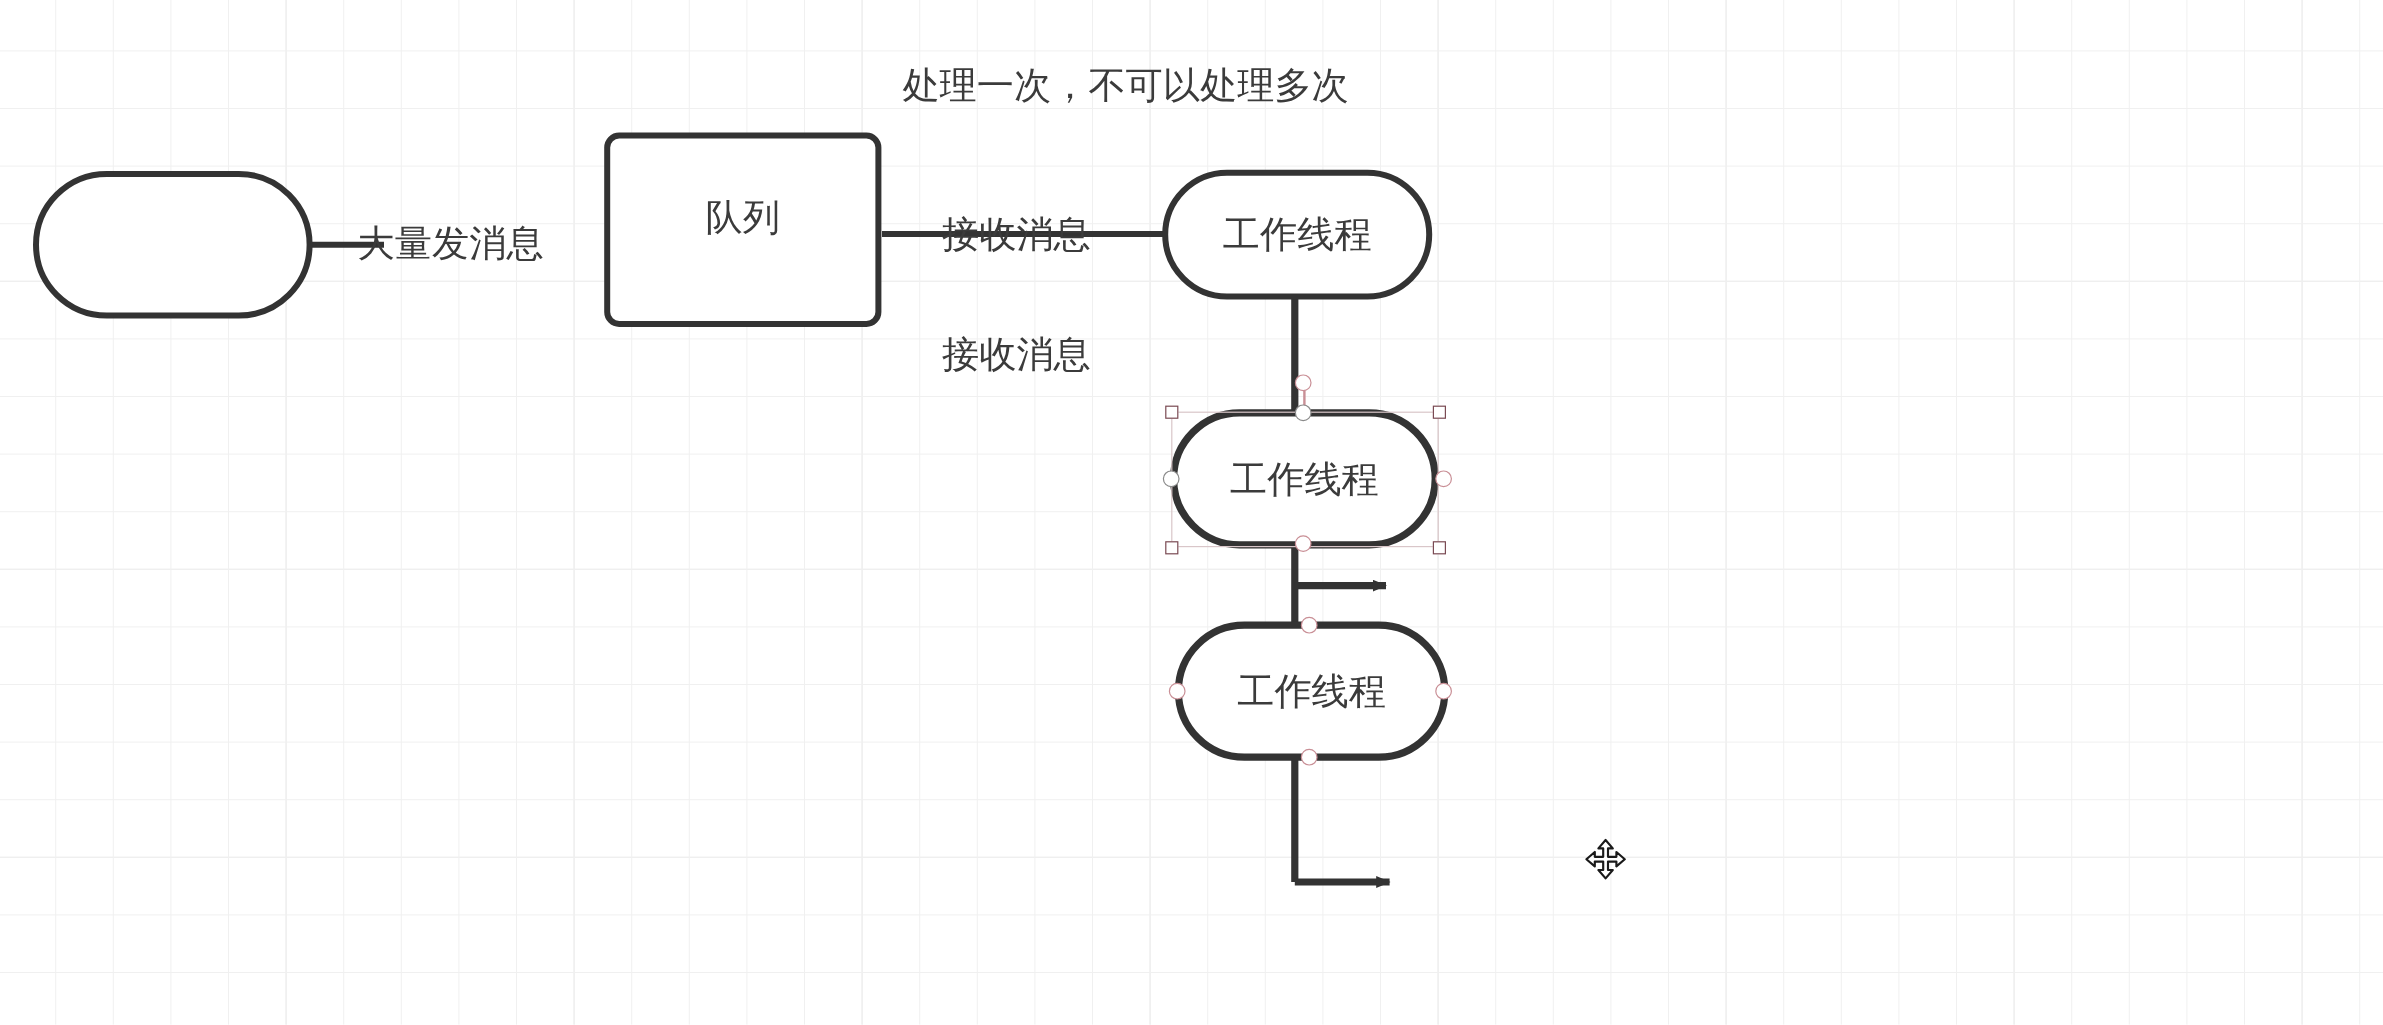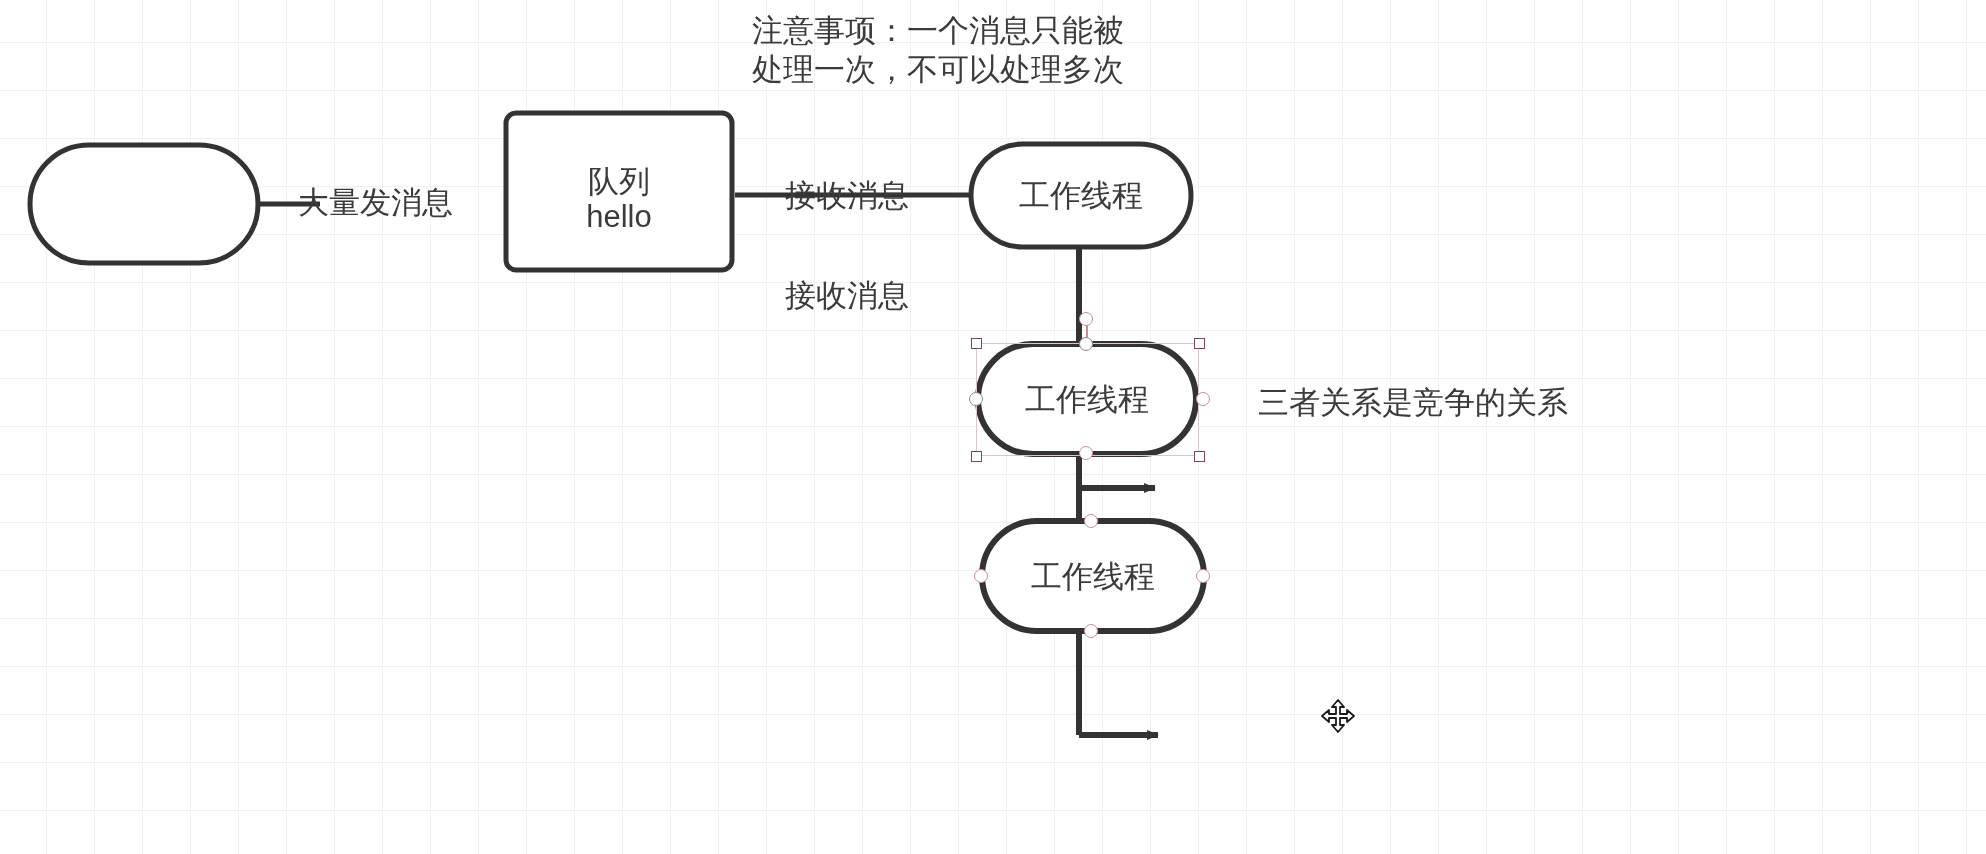--- a/index.html
+++ b/index.html
@@ -141,38 +141,35 @@
       <rect x="978" y="344" width="218" height="110" rx="55" ry="55" fill="#ffffff" stroke="#333333" stroke-width="6"></rect>
     </g>
 
     <g>
       <rect x="982" y="521" width="222" height="110" rx="55" ry="55" fill="#ffffff" stroke="#333333" stroke-width="6"></rect>
     </g>
   </svg>
 
 
   <div class="node-label" style="left:506px; top:162px; width:226px;">队列</div>
-  <div class="node-label" style="left:506px; top:197px; width:226px;">hello</div>
 
   <div class="node-label" style="left:971px; top:176px; width:220px;">工作线程</div>
 
   <div class="node-label" style="left:978px; top:380px; width:218px;">工作线程</div>
 
   <div class="node-label" style="left:982px; top:557px; width:222px;">工作线程</div>
 
   <div class="edge-label" style="left:298px; top:184px;">大量发消息</div>
 
   <div class="edge-label" style="left:785px; top:177px;">接收消息</div>
 
   <div class="edge-label" style="left:785px; top:277px;">接收消息</div>
 
-  <div class="free-text" style="left:752px; top:10px;">注意事项：一个消息只能被</div>
-  <div class="free-text" style="left:752px; top:51px;font-family:Liberation Mono, monospace;">处理一次，不可以处理多次</div>
+  <div class="free-text" style="left:752px; top:51px;">处理一次，不可以处理多次</div>
 
-  <div class="free-text" style="left:1258px; top:382px;">三者关系是竞争的关系</div>
 
   <div class="sel-frame" style="left:976px; top:343px; width:223px; height:113px;"></div>
 
   <div class="rot-stem" style="left:1086px; top:320px; height:25px;"></div>
   <div class="handle-ci" style="left:1079px; top:312px;"></div>
 
   <div class="handle-sq" style="left:971px; top:338px;"></div>
   <div class="handle-sq" style="left:1194px; top:338px;"></div>
   <div class="handle-sq" style="left:971px; top:451px;"></div>
   <div class="handle-sq" style="left:1194px; top:451px;"></div>

